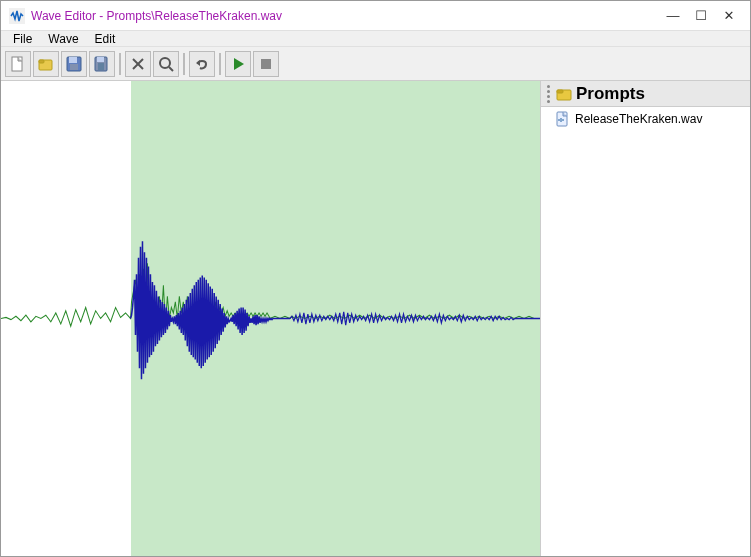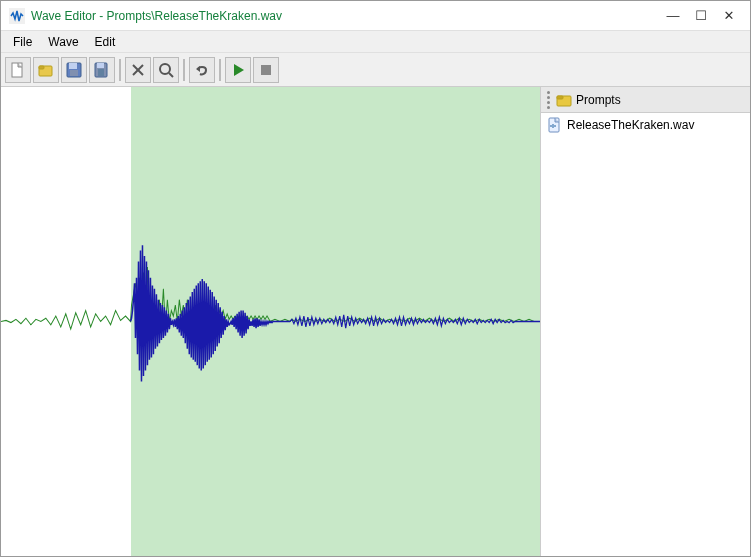--- a/index.html
+++ b/index.html
@@ -3,44 +3,44 @@
   <meta charset="utf-8">
   <style>
     * { margin: 0; padding: 0; box-sizing: border-box; }
     body { width: 751px; height: 557px; background: #f0f0f0; font-family: 'Segoe UI', Arial, sans-serif; font-size: 12px; overflow: hidden; }
 
     
     .window { width: 751px; height: 557px; background: #fff; border: 1px solid #999; display: flex; flex-direction: column; }
     .title-bar { background: #fff; height: 30px; display: flex; align-items: center; justify-content: space-between; padding: 0 8px; border-bottom: 1px solid #e0e0e0; }
     .title-bar-left { display: flex; align-items: center; gap: 6px; }
     .title-icon { width: 16px; height: 16px; }
-    .title-text { font-size: 12px; color: #15803d; }
+    .title-text { font-size: 12px; color: #a21caf; }
     .title-bar-controls { display: flex; gap: 2px; }
     .title-btn { width: 26px; height: 20px; background: transparent; border: none; cursor: pointer; font-size: 13px; color: #333; display: flex; align-items: center; justify-content: center; }
 
     
-    .menu-bar { height: 22px; display: flex; align-items: center; padding: 0 4px; border-bottom: 1px solid #e0e0e0; background: #f0f0f0; }
+    .menu-bar { height: 16px; display: flex; align-items: center; padding: 0 4px; border-bottom: 1px solid #e0e0e0; background: #f0f0f0; }
     .menu-item { padding: 2px 8px; cursor: pointer; font-size: 12px; }
 
     
     .toolbar { height: 34px; display: flex; align-items: center; padding: 2px 4px; border-bottom: 1px solid #ccc; background: #f0f0f0; gap: 2px; }
     .toolbar-btn { width: 26px; height: 26px; background: #e8e8e8; border: 1px solid #bbb; cursor: pointer; display: flex; align-items: center; justify-content: center; font-size: 14px; }
     .toolbar-sep { width: 2px; height: 22px; background: #bbb; margin: 0 2px; }
 
     
     .content-area { display: flex; flex: 1; overflow: hidden; }
 
     
     .waveform-area { flex: 1; background: #c8e8c8; position: relative; overflow: hidden; }
 
     
     .file-panel { width: 210px; border-left: 1px solid #ccc; background: #fff; display: flex; flex-direction: column; }
     .panel-header { height: 26px; background: #e8e8e8; border-bottom: 1px solid #ccc; display: flex; align-items: center; padding: 0 4px; gap: 4px; }
-    .panel-title { font-size: 12px; font-weight: normal; text-align: center; }
-    .panel-item { height: 24px; display: flex; align-items: center; padding: 0 6px; gap: 4px; cursor: pointer; }
+    .panel-title { font-size: 17px; font-weight: bold; text-align: center; }
+    .panel-item { height: 24px; display: flex; align-items: center; padding: 0 14px; gap: 4px; cursor: pointer; }
 
     
     .wave-svg { position: absolute; top: 0; left: 0; width: 100%; height: 100%; }
   </style>
 </head>
 <body>
 
 <div class="window">
 
   <div class="title-bar">

